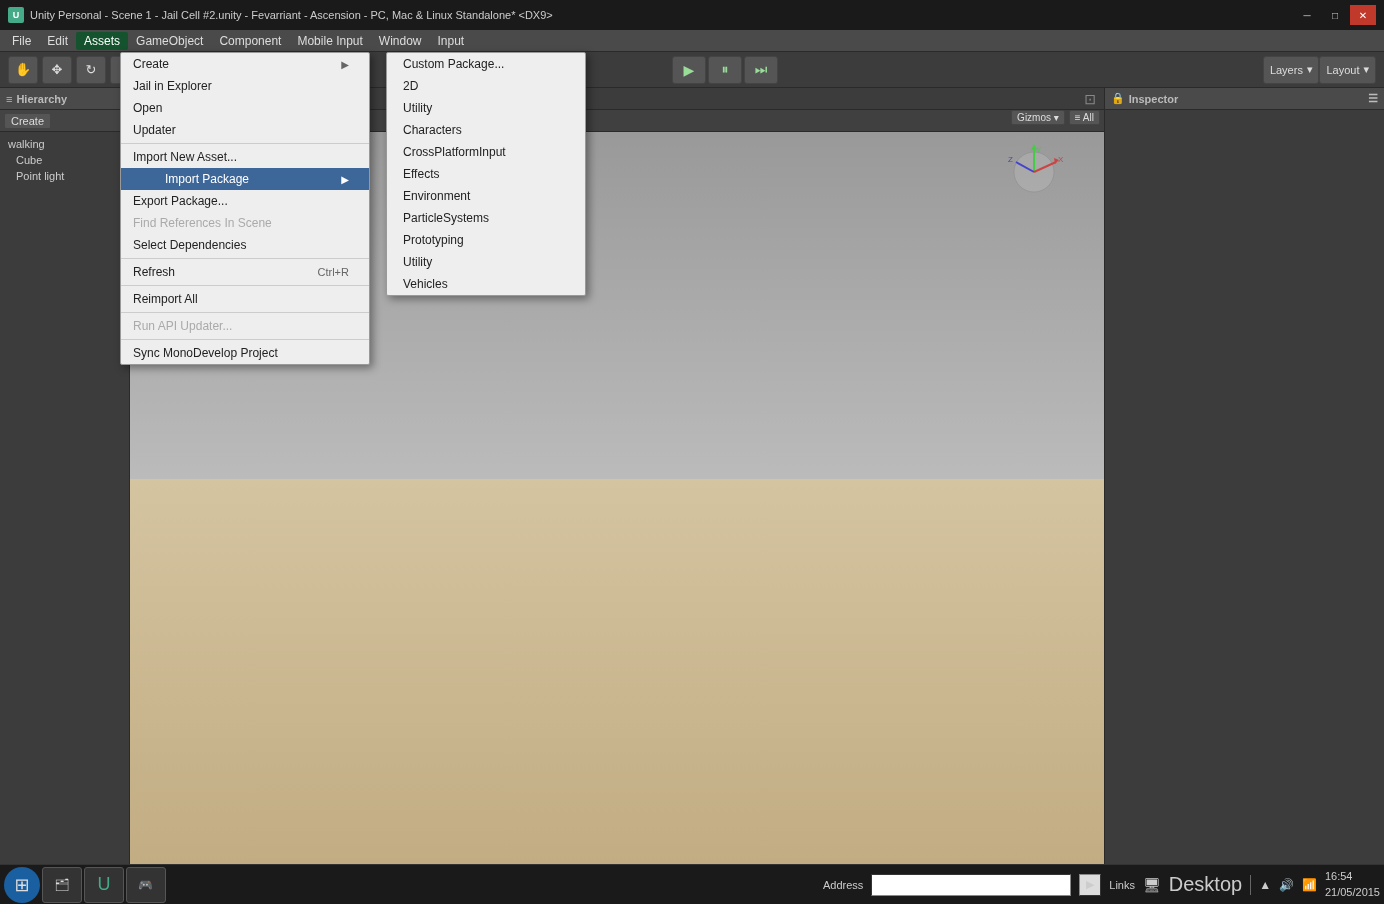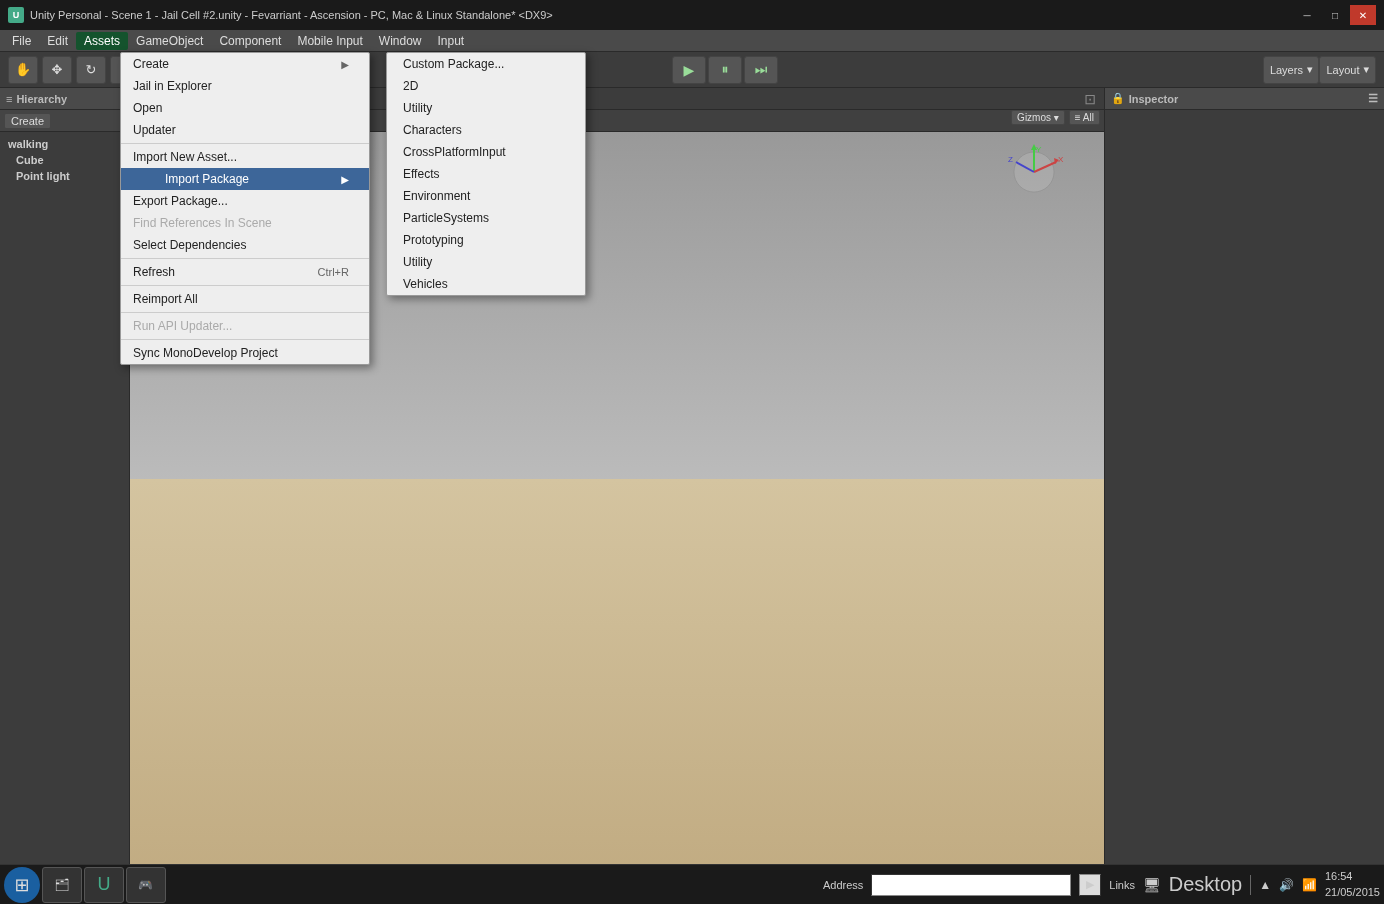--- a/index.html
+++ b/index.html
@@ -140,21 +140,20 @@
       font-size: 11px;
       color: #ddd;
       cursor: pointer;
     }
     .hierarchy-item {
       padding: 2px 8px;
       font-size: 11px;
       color: #ccc;
       cursor: pointer;
       white-space: nowrap;
-      font-weight: bold;
     }
     .hierarchy-indent { padding-left: 16px; }
 
     
     #center-panel {
       flex: 1;
       display: flex; flex-direction: column;
       background: #2a2a2a;
     }
     .view-header {

